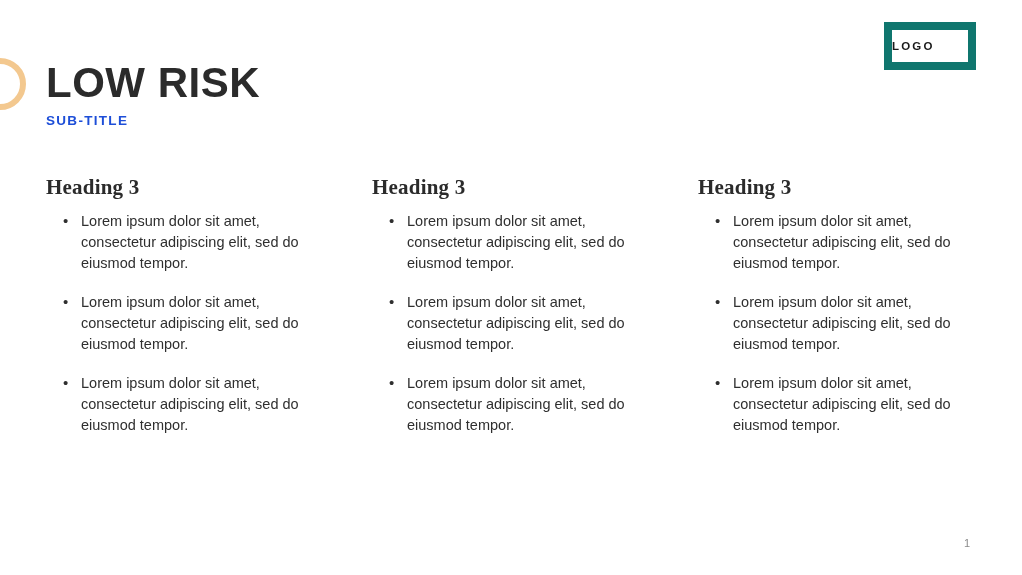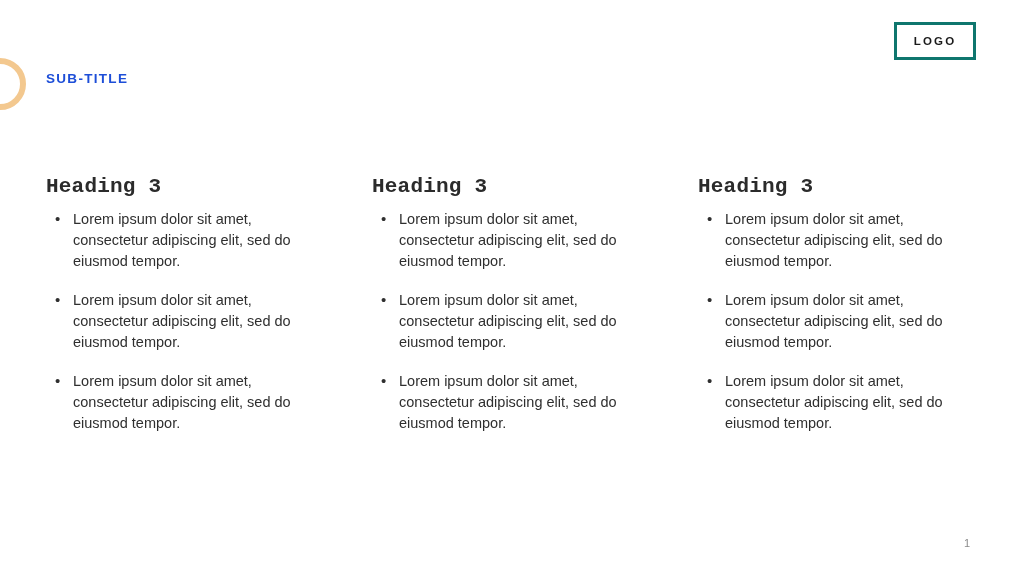--- a/index.html
+++ b/index.html
@@ -21,24 +21,24 @@
     box-sizing: border-box;
   }
 
   
   .logo-box {
     position: absolute;
     top: 22px;
     right: 46px;
     width: 76px;
     height: 32px;
-    border: 3px solid #0f766e;
+    border: 8px solid #0f766e;
     display: flex;
     align-items: center;
-    justify-content: center;
+    justify-content: flex-start;
   }
   .logo-box .logo-text {
     font-size: 11.5px;
     font-weight: bold;
     letter-spacing: 2.2px;
     color: #1a1a1a;
     font-family: "Liberation Sans", sans-serif;
   }
 
   
@@ -92,25 +92,25 @@
   }
   .column:last-child {
     margin-right: 0;
   }
   .col-heading {
     font-size: 21px;
     font-weight: bold;
     color: #2b2b2b;
     margin: 0 0 11px 0;
     letter-spacing: 0.2px;
-    font-family: Liberation Mono, monospace;
+    font-family: Liberation Serif, serif;
   }
   ul.bullets {
     list-style: none;
-    margin: 0;
+    margin: 8px;
     padding: 0;
   }
   ul.bullets li {
     position: relative;
     padding-left: 27px;
     margin-bottom: 18px;
     font-size: 14.5px;
     line-height: 1.45;
     color: #2f2f2f;
     font-family: "Liberation Sans", sans-serif;
@@ -143,20 +143,21 @@
 
 <div class="slide">
 
   <div class="deco-ring"></div>
 
   <div class="logo-box">
     <span class="logo-text">LOGO</span>
   </div>
 
   <div class="title-block">
+    <h1 class="slide-title">LOW RISK</h1>
     <div class="slide-subtitle">SUB-TITLE</div>
   </div>
 
   <div class="columns">
 
     <div class="column">
       <h3 class="col-heading">Heading 3</h3>
       <ul class="bullets">
         <li>Lorem ipsum dolor sit amet, consectetur adipiscing elit, sed do eiusmod tempor.</li>
         <li>Lorem ipsum dolor sit amet, consectetur adipiscing elit, sed do eiusmod tempor.</li>

